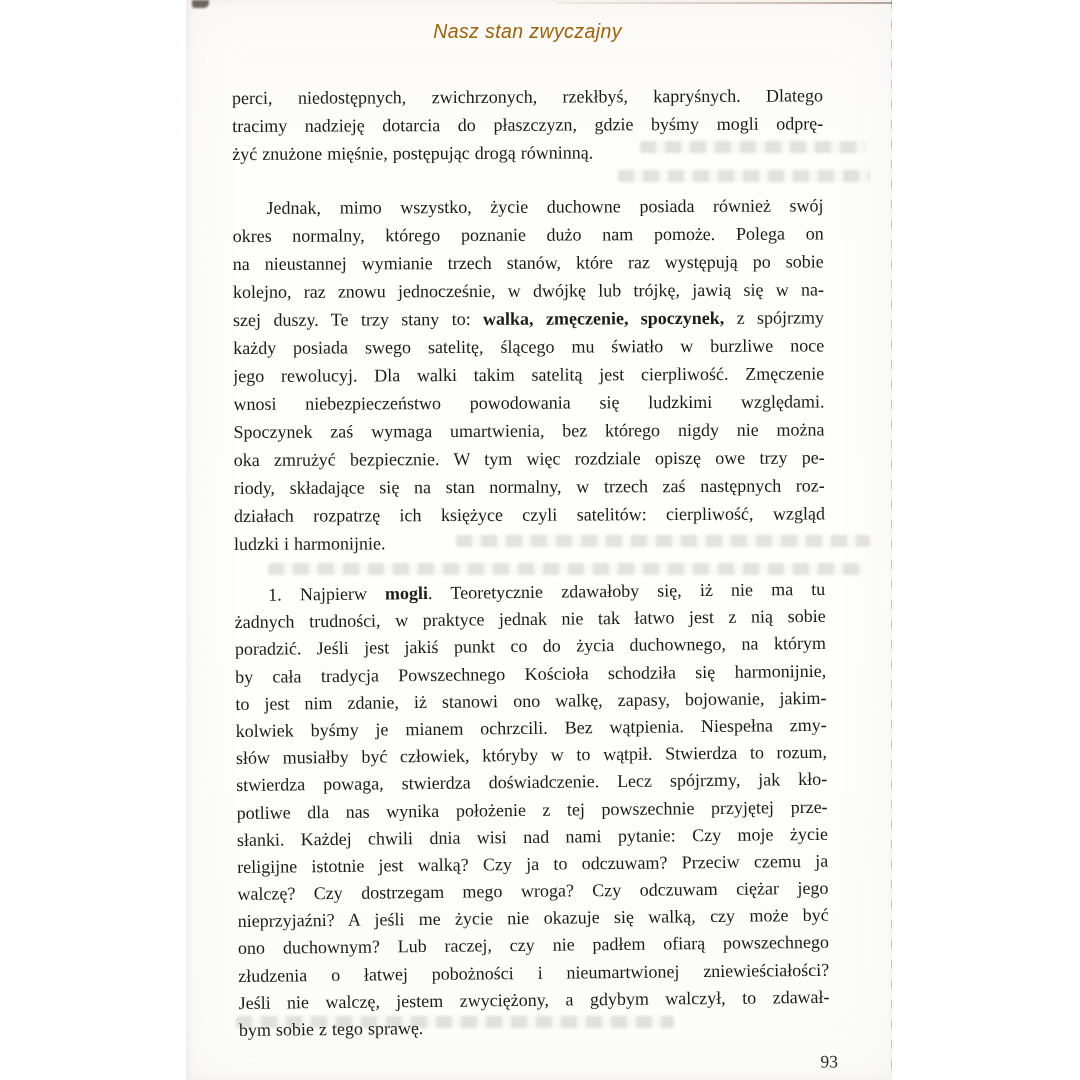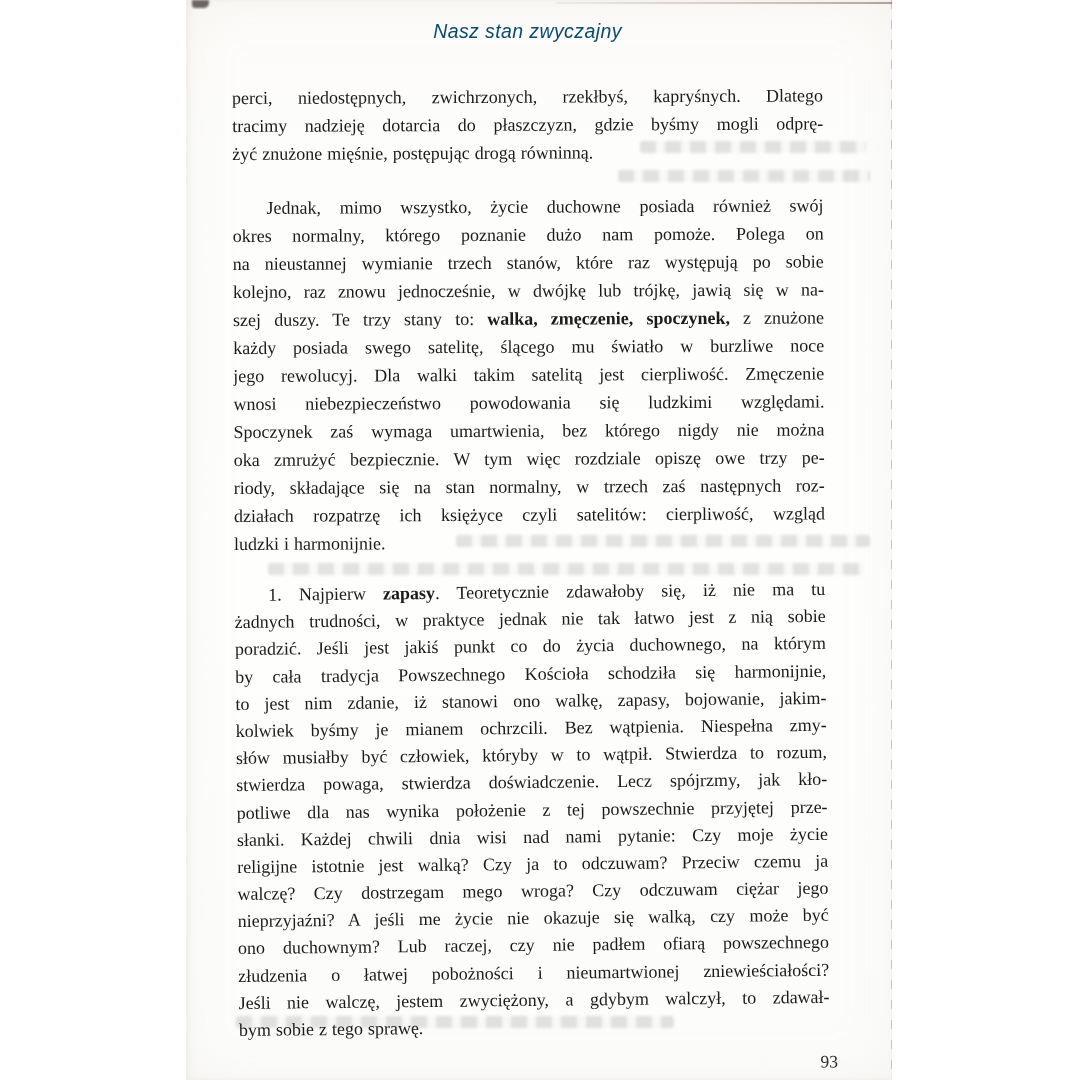--- a/index.html
+++ b/index.html
@@ -61,21 +61,21 @@
   .running-header {
     position: absolute;
     left: 232px;
     top: 20px;
     width: 591px;
     text-align: center;
     font-family: "Liberation Sans", sans-serif;
     font-style: italic;
     font-size: 19.5px;
     letter-spacing: 0.4px;
-    color: #0c4a6e;
+    color: #a16207;
   }
   .text-block {
     position: absolute;
     left: 232px;
     top: 84px;
     width: 591px;
     font-size: 18px;
     color: #1c1b1a;
     transform: rotate(-0.25deg);
     transform-origin: 0 0;
@@ -145,32 +145,32 @@
       <div class="paragraph">
         <div class="line"><span>perci, niedostępnych, zwichrzonych, rzekłbyś, kapryśnych. Dlatego</span></div>
         <div class="line"><span>tracimy nadzieję dotarcia do płaszczyzn, gdzie byśmy mogli odprę-</span></div>
         <div class="line last"><span>żyć znużone mięśnie, postępując drogą równinną.</span></div>
       </div>
       <div class="paragraph">
         <div class="line indent"><span>Jednak, mimo wszystko, życie duchowne posiada również swój</span></div>
         <div class="line"><span>okres normalny, którego poznanie dużo nam pomoże. Polega on</span></div>
         <div class="line"><span>na nieustannej wymianie trzech stanów, które raz występują po sobie</span></div>
         <div class="line"><span>kolejno, raz znowu jednocześnie, w dwójkę lub trójkę, jawią się w na-</span></div>
-        <div class="line"><span>szej duszy. Te trzy stany to: </span><span class="bold">walka, zmęczenie, spoczynek,</span><span> z znużone</span></div>
+        <div class="line"><span>szej duszy. Te trzy stany to: </span><span class="bold">walka, zmęczenie, spoczynek,</span><span> z spójrzmy</span></div>
         <div class="line"><span>każdy posiada swego satelitę, ślącego mu światło w burzliwe noce</span></div>
         <div class="line"><span>jego rewolucyj. Dla walki takim satelitą jest cierpliwość. Zmęczenie</span></div>
         <div class="line"><span>wnosi niebezpieczeństwo powodowania się ludzkimi względami.</span></div>
         <div class="line"><span>Spoczynek zaś wymaga umartwienia, bez którego nigdy nie można</span></div>
         <div class="line"><span>oka zmrużyć bezpiecznie. W tym więc rozdziale opiszę owe trzy pe-</span></div>
         <div class="line"><span>riody, składające się na stan normalny, w trzech zaś następnych roz-</span></div>
         <div class="line"><span>działach rozpatrzę ich księżyce czyli satelitów: cierpliwość, wzgląd</span></div>
         <div class="line last"><span>ludzki i harmonijnie.</span></div>
       </div>
       <div class="paragraph">
-        <div class="line indent"><span>1. Najpierw </span><span class="bold">zapasy</span><span>. Teoretycznie zdawałoby się, iż nie ma tu</span></div>
+        <div class="line indent"><span>1. Najpierw </span><span class="bold">mogli</span><span>. Teoretycznie zdawałoby się, iż nie ma tu</span></div>
         <div class="line"><span>żadnych trudności, w praktyce jednak nie tak łatwo jest z nią sobie</span></div>
         <div class="line"><span>poradzić. Jeśli jest jakiś punkt co do życia duchownego, na którym</span></div>
         <div class="line"><span>by cała tradycja Powszechnego Kościoła schodziła się harmonijnie,</span></div>
         <div class="line"><span>to jest nim zdanie, iż stanowi ono walkę, zapasy, bojowanie, jakim-</span></div>
         <div class="line"><span>kolwiek byśmy je mianem ochrzcili. Bez wątpienia. Niespełna zmy-</span></div>
         <div class="line"><span>słów musiałby być człowiek, któryby w to wątpił. Stwierdza to rozum,</span></div>
         <div class="line"><span>stwierdza powaga, stwierdza doświadczenie. Lecz spójrzmy, jak kło-</span></div>
         <div class="line"><span>potliwe dla nas wynika położenie z tej powszechnie przyjętej prze-</span></div>
         <div class="line"><span>słanki. Każdej chwili dnia wisi nad nami pytanie: Czy moje życie</span></div>
         <div class="line"><span>religijne istotnie jest walką? Czy ja to odczuwam? Przeciw czemu ja</span></div>

